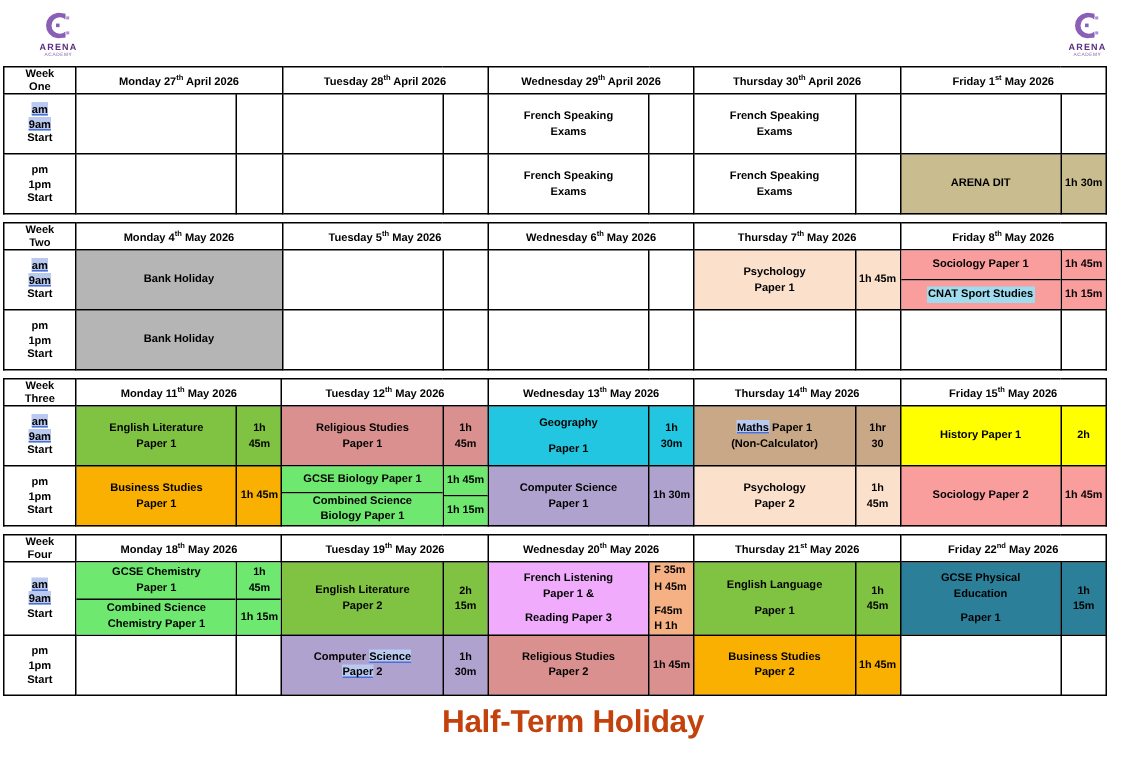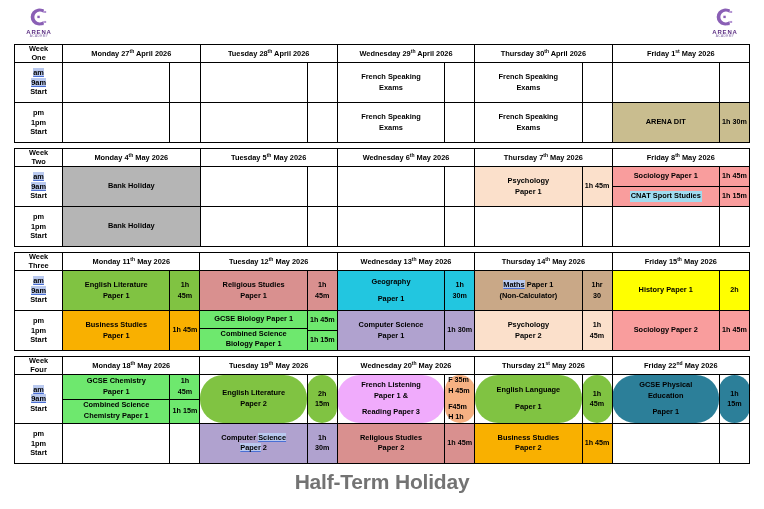--- a/index.html
+++ b/index.html
@@ -35,21 +35,21 @@
   .title {
     position: absolute; left: 0; right: 0; top: 10px;
     text-align: center;
     color: #8a2be2;
     font-size: 19.5px; font-weight: bold;
     font-family: "Liberation Sans", sans-serif;
     letter-spacing: -0.2px;
   }
 
   
-  .weeks { padding: 0 14px; }
+  .weeks { padding: 0 2px; }
   table.week {
     width: 736px; border-collapse: collapse; table-layout: fixed;
     margin-bottom: 5px;
     border: 1.6px solid #000;
   }
   table.week td, table.week th {
     border: 1.2px solid #000;
     padding: 0; margin: 0;
     font-size: 7.4px; font-weight: bold;
     text-align: center; vertical-align: middle;
@@ -66,21 +66,21 @@
   }
   td.weeklabel {
     color:#ff0000; font-size: 7.6px; line-height: 1.15; font-weight: bold;
     padding: 1px 0 2px 0;
   }
   td.sessionlabel {
     font-size: 7.2px; line-height: 1.3; font-weight: bold; color:#000;
     padding: 2px 0;
   }
   tr.slot td { height: 40px; }
-  tr.slot.tall td { height: 47px; border-radius: 23px; }
+  tr.slot.tall td { height: 47px; }
 
   .sub-line { line-height: 1.45; }
   .dur { font-size: 7.2px; line-height: 1.3; }
 
   
   .split { width: 100%; height: 100%; display: flex; flex-direction: column; }
   .split > div {
     flex: 1; display:flex; align-items:center; justify-content:center;
     border-bottom: 1.2px solid #000;
   }
@@ -91,21 +91,21 @@
     justify-content:center; flex-direction:column; line-height:1.45;
   }
 
   .hl-blue { background:#9fdcf0; padding: 0 1px; }
 
   .spell { text-decoration: underline; text-decoration-color:#4a6fd4; text-decoration-thickness: 1px; }
   .spell-b { background:#b9c9ef; }
 
   
   .footer {
-    text-align:center; font-size: 21px; font-weight: bold; color:#737373;
+    text-align:center; font-size: 21px; font-weight: bold; color:#c2410c;
     margin-top: 6px; letter-spacing: -0.2px;
   }
   sup { font-size: 0.68em; vertical-align: super; }
 </style>
 </head>
 <body>
 
 <div class="page">
 
   <div class="header">

